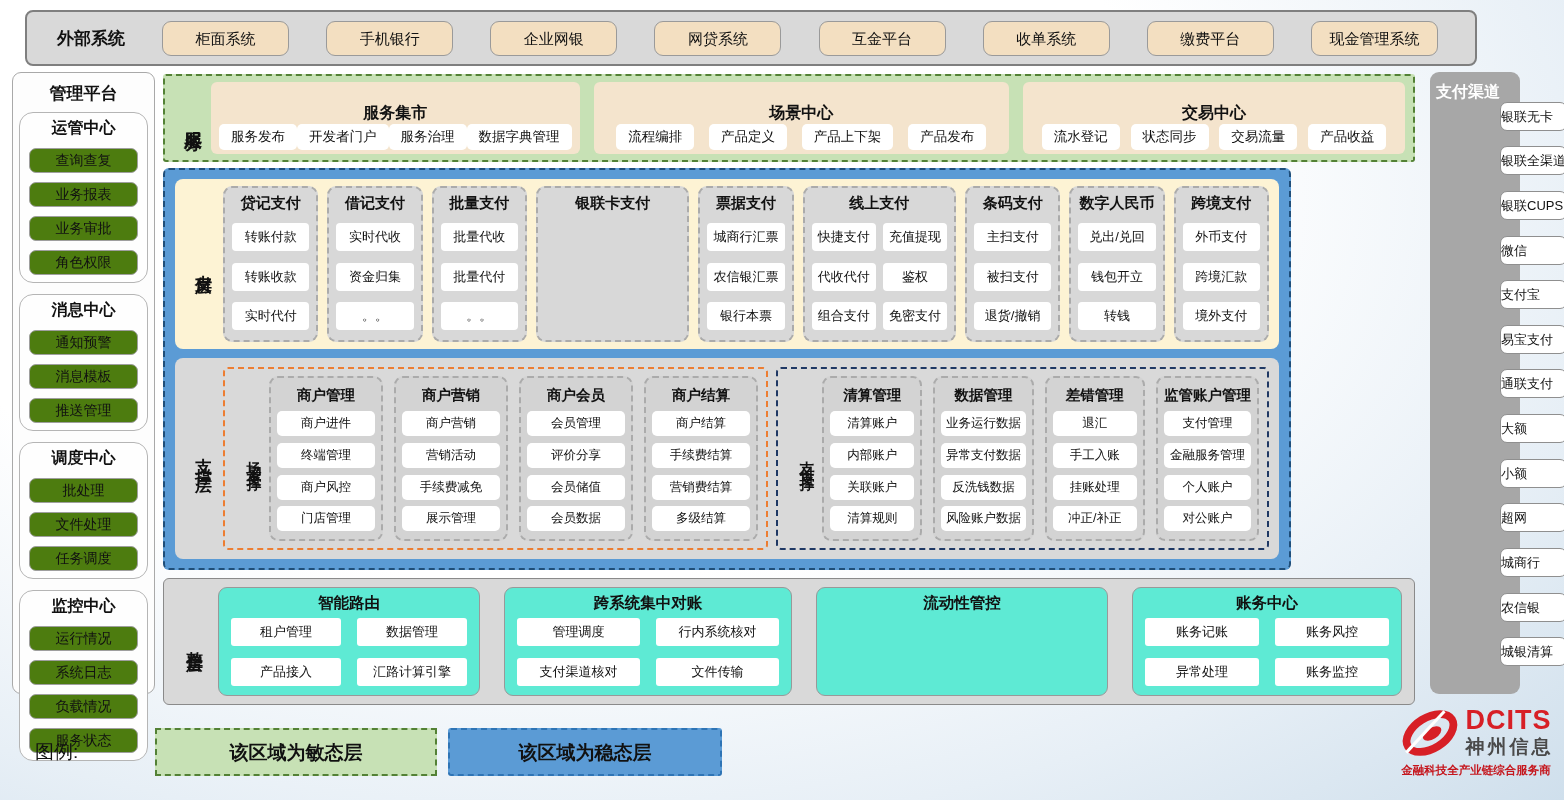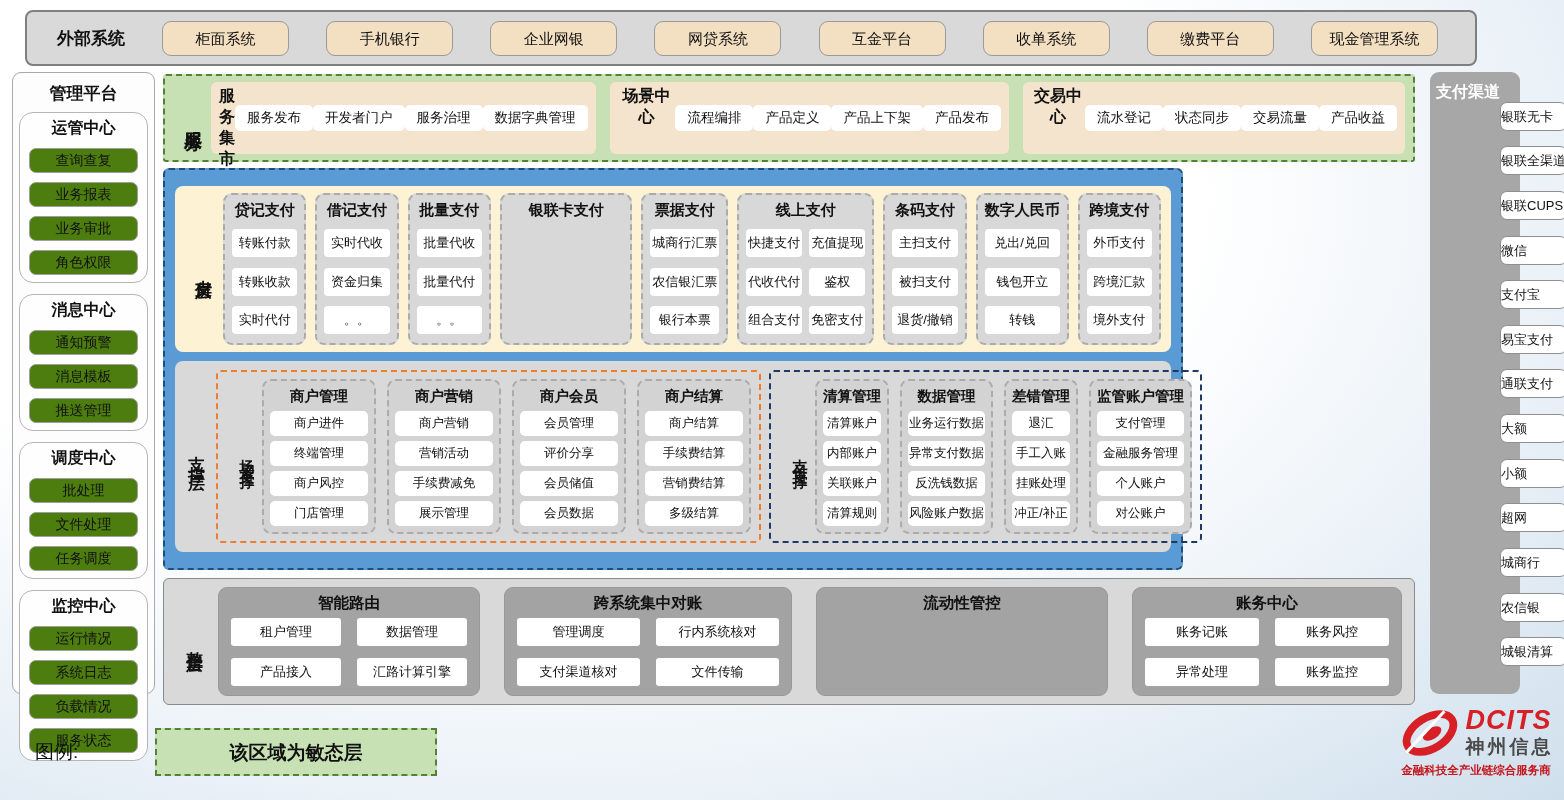--- a/index.html
+++ b/index.html
@@ -30,31 +30,31 @@
   .vlabel { writing-mode: vertical-rl; text-orientation: upright; font-weight:bold;
             margin:auto 0; text-align:center; }
 
   
   .service-layer { position:absolute; left:163px; top:74px; width:1252px; height:88px;
                    background:#c7e1b5; border:2px dashed #538135; border-radius:3px;
                    display:flex; padding:6px 8px; gap:6px; }
   .svc-label { font-size:18px; width:32px; }
   .svc-panels { flex:1; display:flex; gap:14px; }
   .svc-panel { background:#f4e4cd; border-radius:6px; padding:4px 8px;
-               display:flex; flex-direction:row; justify-content:flex-end; }
+               display:flex; flex-direction:column; justify-content:flex-end; }
   .svc-panel:nth-child(1){ flex:0 0 29.5%; } .svc-panel:nth-child(2){ flex:1; } .svc-panel:nth-child(3){ flex:0 0 32%; }
   .svc-title { font-weight:bold; font-size:16px; text-align:center; }
   .svc-row { display:flex; justify-content:space-evenly; align-items:center; }
   .svc-item { background:#fff; border-radius:5px; height:26px; line-height:26px;
               padding:0 12px; font-size:13.5px; white-space:nowrap; }
 
   
-  .blue-wrap { position:absolute; left:163px; top:168px; width:1020px; height:402px;
+  .blue-wrap { position:absolute; left:163px; top:168px; width:1128px; height:402px;
                background:#5b9bd5; border:2px dashed #1f4e79; border-radius:6px;
-               padding:16px 10px; display:flex; flex-direction:column; gap:9px; }
+               padding:9px 10px; display:flex; flex-direction:column; gap:9px; }
 
   
   .pay-layer { height:170px; background:#fdf3d4; border-radius:8px; display:flex; padding:7px 10px; gap:8px; }
   .pay-label { font-size:17px; width:30px; letter-spacing:2px; }
   .pay-cols { flex:1; display:flex; gap:9px; }
   .pay-col { flex:1; background:#d8d8d8; border:2px dashed #ababab; border-radius:9px;
              padding:6px 7px; display:flex; flex-direction:column; }
   .pay-col.wide { flex:1.75; }
   .pay-col-title { font-weight:bold; font-size:15px; text-align:center; margin-bottom:6px; white-space:nowrap; }
   .pay-grid { flex:1; display:flex; flex-direction:column; justify-content:space-evenly; gap:7px; }
@@ -75,21 +75,21 @@
   .sup-title { font-weight:bold; font-size:14.5px; text-align:center; white-space:nowrap; }
   .sup-item { background:#fff; border-radius:5px; text-align:center; font-size:12.5px;
               padding:4px 1px; white-space:nowrap; }
 
   
   .integration-layer { position:absolute; left:163px; top:578px; width:1252px; height:127px;
                        background:#d9d9d9; border:1.5px solid #8a8a8a; border-radius:6px;
                        display:flex; padding:8px 12px; gap:12px; }
   .int-label { font-size:17px; width:30px; letter-spacing:3px; }
   .int-groups { flex:1; display:flex; gap:24px; }
-  .int-group { background:#a3a3a3; border:1px solid #999; border-radius:9px; padding:5px 12px;
+  .int-group { background:#5eead4; border:1px solid #999; border-radius:9px; padding:5px 12px;
                display:flex; flex-direction:column; }
   .int-group:nth-child(1){ flex:0 0 262px; } .int-group:nth-child(2){ flex:0 0 288px; }
   .int-group:nth-child(3){ flex:0 0 292px; } .int-group:nth-child(4){ flex:1; }
   .int-title { font-weight:bold; font-size:15.5px; text-align:center; }
   .int-grid { flex:1; display:grid; grid-template-columns:1fr 1fr; gap:9px 16px; align-content:space-evenly; }
   .int-item { background:#fff; border-radius:3px; text-align:center; font-size:13px;
               padding:5px 2px; white-space:nowrap; }
 
   
   .right-sidebar { position:absolute; left:1430px; top:72px; width:90px; height:622px;
@@ -109,21 +109,21 @@
   .legend-blue { position:absolute; left:413px; top:2px; width:274px; height:48px; line-height:46px;
                  text-align:center; font-size:19px; font-weight:600;
                  background:#5b9bd5; border:2px dashed #2e74b5; border-radius:3px; }
 
   
   .logo { position:absolute; left:1388px; top:706px; width:176px; display:flex;
           flex-direction:column; align-items:center; }
   .logo-row { display:flex; align-items:center; gap:5px; }
   .logo-swirl { width:62px; height:52px; }
   .logo-text { display:flex; flex-direction:column; align-items:flex-start; }
-  .logo-brand { color:#d71f26; font-weight:bold; font-style:italic; font-size:27px; letter-spacing:1px; line-height:1.05; }
+  .logo-brand { color:#d71f26; font-weight:bold; font-size:27px; letter-spacing:1px; line-height:1.05; }
   .logo-company { font-size:19px; color:#4a4a4a; letter-spacing:3px; font-weight:600; }
   .logo-tagline { color:#c5161d; font-size:11.5px; font-weight:bold; margin-top:3px; white-space:nowrap; }
 </style>
 </head>
 <body>
 
 <div class="stage">
 
   <div class="top-bar">
     <div class="top-bar-label">外部系统</div>
@@ -402,20 +402,21 @@
         <div class="ch-item">超网</div>
         <div class="ch-item">城商行</div>
         <div class="ch-item">农信银</div>
         <div class="ch-item">城银清算</div>
       </div>
   </div>
 
   <div class="legend">
     <div class="legend-label">图例:</div>
     <div class="legend-green">该区域为敏态层</div>
+    <div class="legend-blue">该区域为稳态层</div>
   </div>
 
   <div class="logo">
     <div class="logo-row">
       <svg class="logo-swirl" viewBox="0 0 120 100" aria-hidden="true">
         <g transform="rotate(-32 60 50)">
           <ellipse cx="60" cy="50" rx="50" ry="30" fill="none" stroke="#d71f26" stroke-width="15"></ellipse>
           <ellipse cx="63" cy="53" rx="20" ry="11" fill="#d71f26"></ellipse>
         </g>
         <path d="M14 88 L88 8" stroke="#ffffff" stroke-width="6" fill="none"></path>

